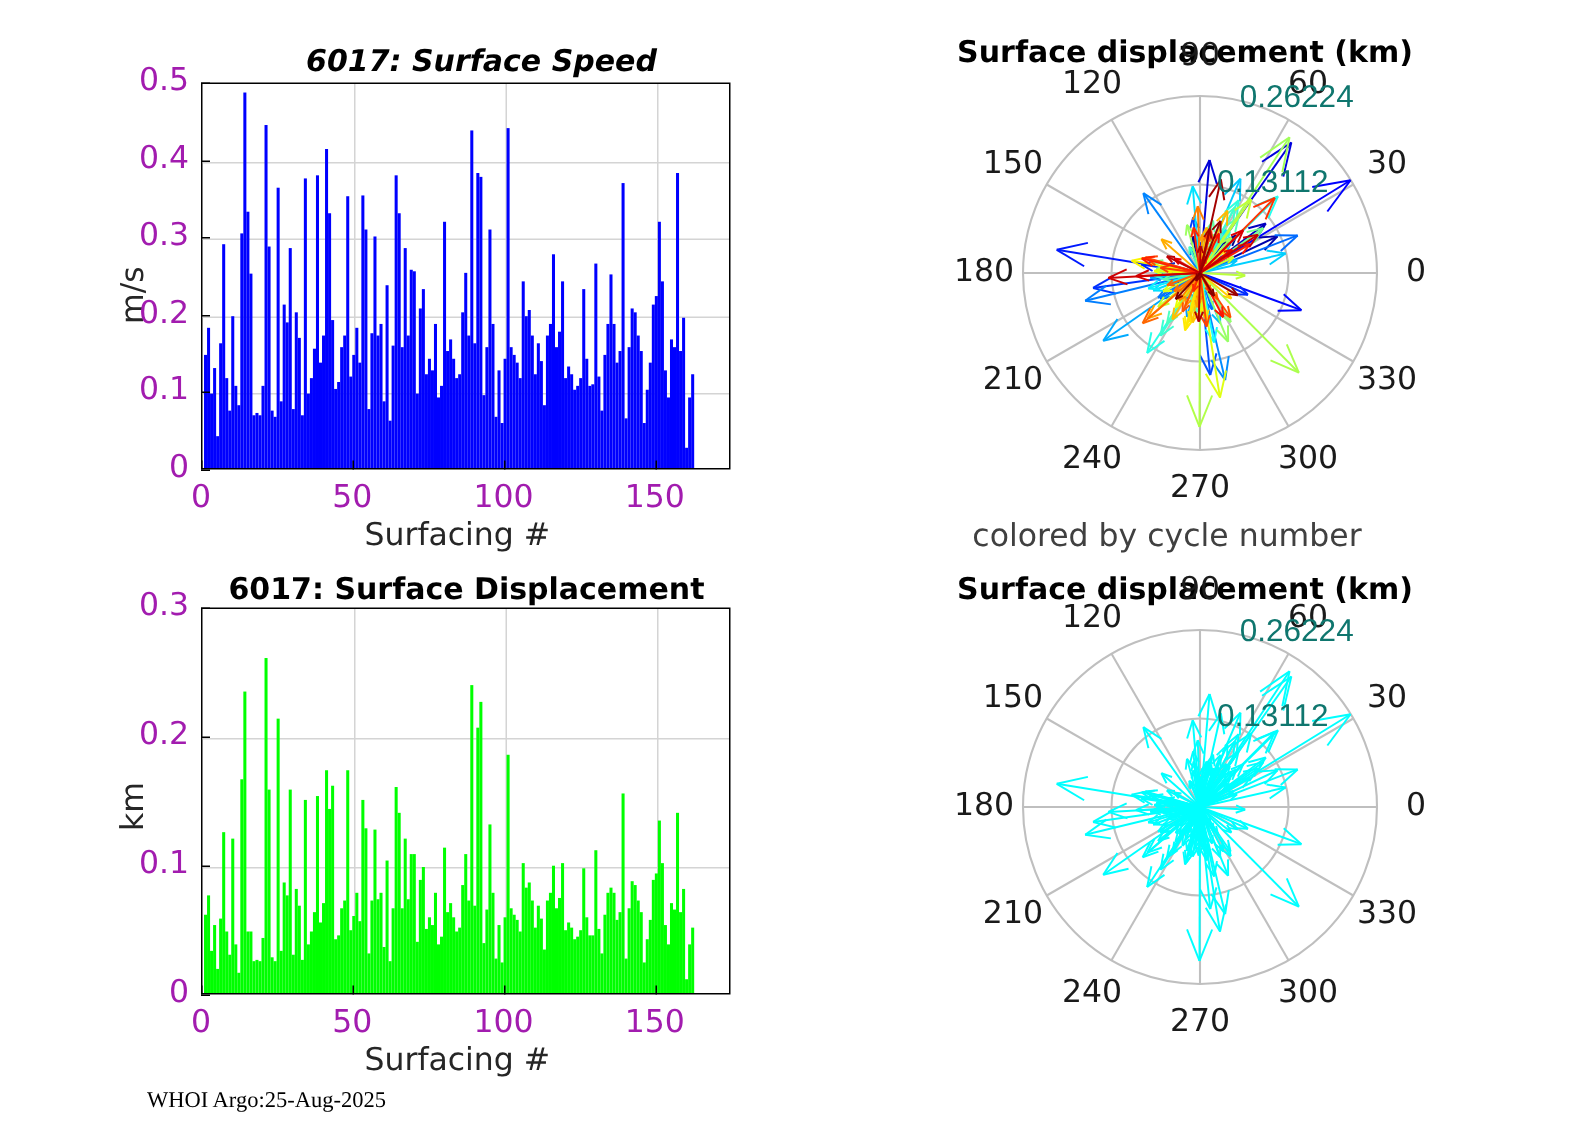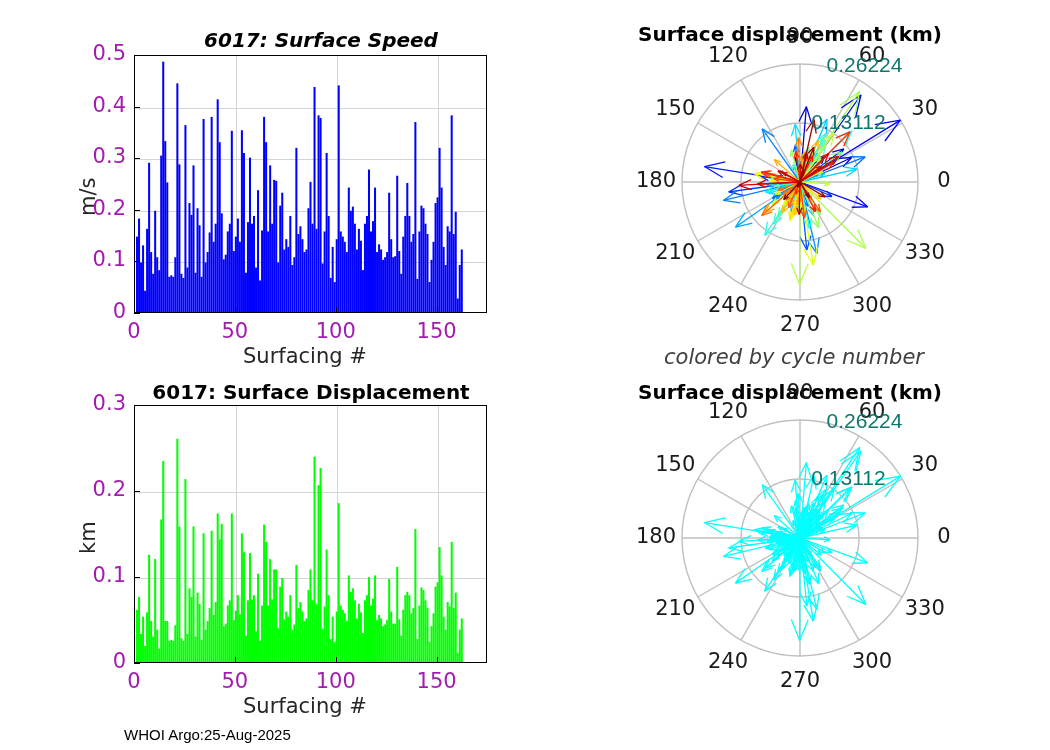--- a/index.html
+++ b/index.html
@@ -108,22 +108,21 @@
     white-space: nowrap;
     text-align: center;
     font-family: "DejaVu Sans", sans-serif;
   }
   #footer-note {
     position: absolute;
     left: 98px; top: 726px;
     font-size: 15px;
     color: #000;
     white-space: nowrap;
-    font-family: Liberation Sans, sans-serif;
-    margin-left: 26px;
+    font-family: Liberation Serif, serif;
   }
 </style>
 </head>
 <body>
 
 <div class="panel" id="panel-speed">
   <div class="chart-title" style="left:144px; top:28px; width:354px;font-style:italic;">6017: Surface Speed</div>
 
   <div class="plotbox" id="speed-box" style="left:134px; top:55px; width:353px; height:258px;">
       <div class="gridline-h" style="top: 206px;"></div>
@@ -1017,21 +1016,21 @@
           <line x1="120" y1="120" x2="129.33" y2="135.39" stroke="#870000" stroke-width="1.3"></line>
           <line x1="129.33" y1="135.39" x2="128.51" y2="130.46" stroke="#870000" stroke-width="1.3"></line>
           <line x1="129.33" y1="135.39" x2="125.34" y2="132.38" stroke="#870000" stroke-width="1.3"></line>
           <line x1="120" y1="120" x2="103.77" y2="137.47" stroke="#800000" stroke-width="1.3"></line>
           <line x1="103.77" y1="137.47" x2="108.51" y2="135.23" stroke="#800000" stroke-width="1.3"></line>
           <line x1="103.77" y1="137.47" x2="105.66" y2="132.58" stroke="#800000" stroke-width="1.3"></line>
         </g>
       </svg>
     </div>
 
-  <div class="polar-caption" style="left:64px; top:345px; width:410px;font-style:italic;">colored by cycle number</div>
+  <div class="polar-caption" style="left:48px; top:345px; width:410px;">colored by cycle number</div>
 <div class="polar-lbl" style="left: 389px; width: 60px; top: 168px;">0</div>
     <div class="polar-lbl" style="left: 369.708px; width: 60px; top: 96px;">30</div>
     <div class="polar-lbl" style="left: 317px; width: 60px; top: 43.2923px;">60</div>
     <div class="polar-lbl" style="left: 245px; width: 60px; top: 24px;">90</div>
     <div class="polar-lbl" style="left: 173px; width: 60px; top: 43.2923px;">120</div>
     <div class="polar-lbl" style="left: 120.292px; width: 60px; top: 96px;">150</div>
     <div class="polar-lbl" style="left: 101px; width: 60px; top: 168px;">180</div>
     <div class="polar-lbl" style="left: 120.292px; width: 60px; top: 240px;">210</div>
     <div class="polar-lbl" style="left: 173px; width: 60px; top: 292.708px;">240</div>
     <div class="polar-lbl" style="left: 245px; width: 60px; top: 312px;">270</div>

